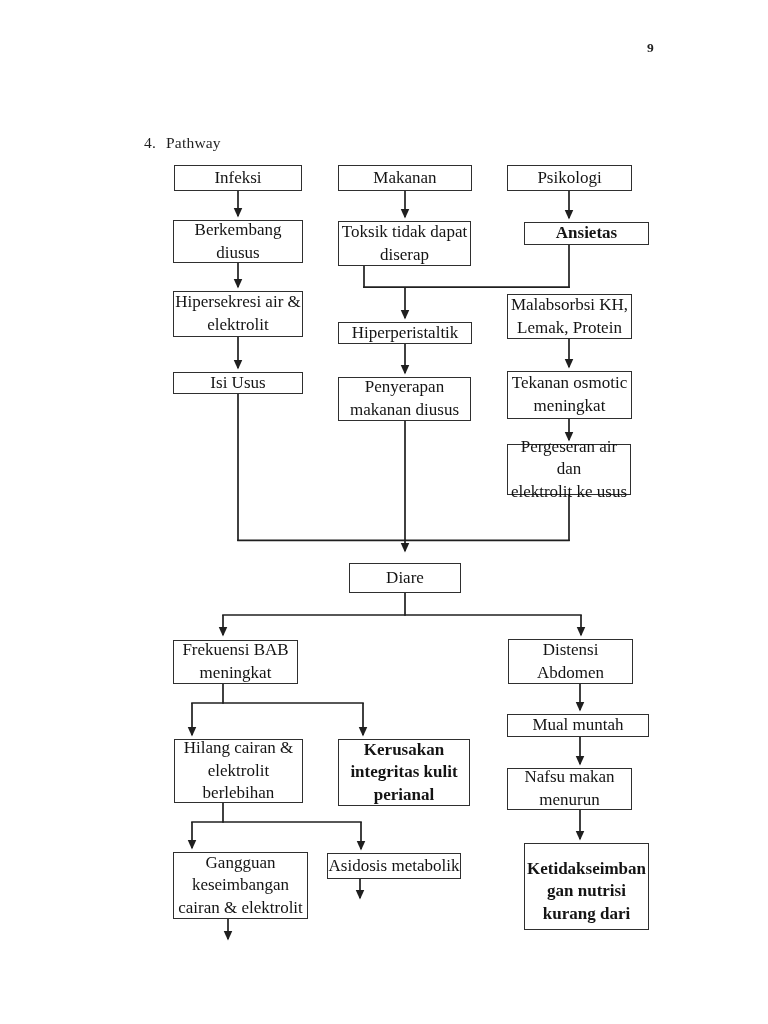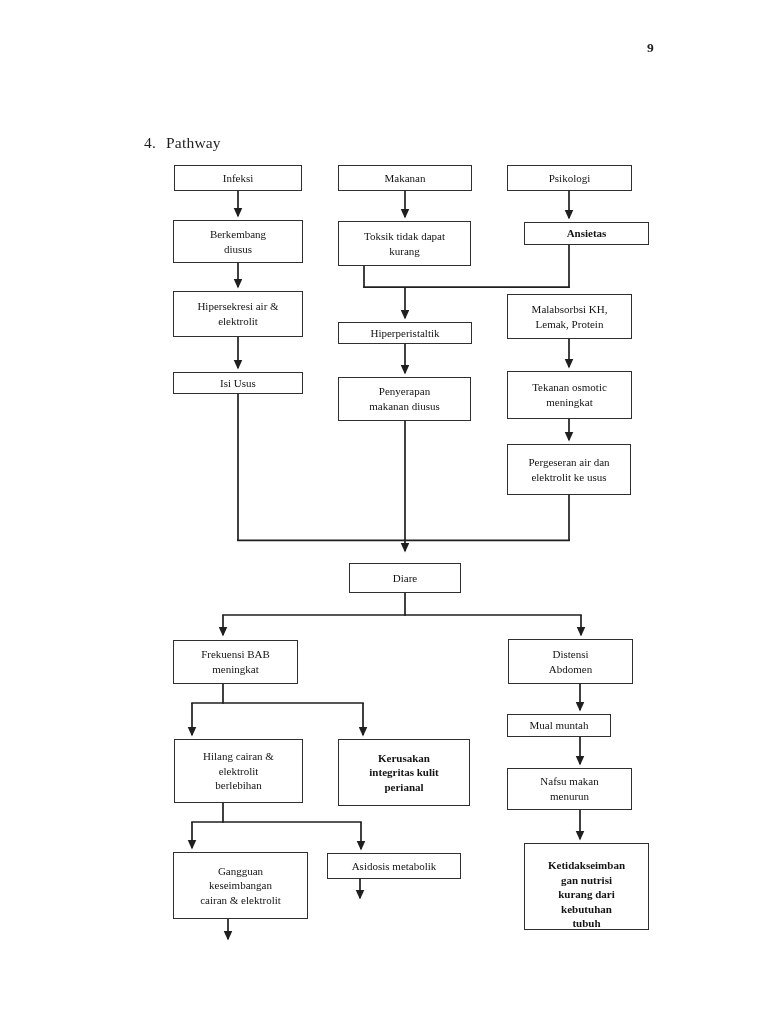--- a/index.html
+++ b/index.html
@@ -42,21 +42,21 @@
   .node {
     position: absolute;
     box-sizing: border-box;
     border: 1.7px solid #2f2f2f;
     background: #ffffff;
     display: flex;
     align-items: center;
     justify-content: center;
     text-align: center;
     white-space: pre-line;
-    font-size: 11px;
+    font-size: 17px;
     line-height: 1.33;
     color: #141414;
     z-index: 2;
   }
   .node.bold { font-weight: 700; margin-left: 17px; }
   .node.clip {
     align-items: flex-start;
     overflow: hidden;
     padding-top: 14px;
     line-height: 1.32;
@@ -119,21 +119,21 @@
     </g>
   </svg>
 
   <div class="node" style="left:174px; top:165px; width:128px; height:26px">Infeksi</div>
   <div class="node" style="left:338px; top:165px; width:134px; height:26px">Makanan</div>
   <div class="node" style="left:507px; top:165px; width:125px; height:26px">Psikologi</div>
 
   <div class="node" style="left:173px; top:220px; width:130px; height:43px">Berkembang
 diusus</div>
   <div class="node" style="left:338px; top:221px; width:133px; height:45px">Toksik tidak dapat
-kurang</div>
+diserap</div>
   <div class="node bold" style="left:507px; top:222px; width:125px; height:23px">Ansietas</div>
 
   <div class="node" style="left:173px; top:291px; width:130px; height:46px">Hipersekresi air &amp;
 elektrolit</div>
   <div class="node" style="left:338px; top:322px; width:134px; height:22px">Hiperperistaltik</div>
   <div class="node" style="left:507px; top:294px; width:125px; height:45px">Malabsorbsi KH,
 Lemak, Protein</div>
 
   <div class="node" style="left:173px; top:372px; width:130px; height:22px">Isi Usus</div>
   <div class="node" style="left:338px; top:377px; width:133px; height:44px">Penyerapan
@@ -156,21 +156,21 @@
 berlebihan</div>
   <div class="node bold" style="left:321px; top:739px; width:132px; height:67px">Kerusakan
 integritas kulit
 perianal</div>
 
   <div class="node" style="left:173px; top:852px; width:135px; height:67px">Gangguan
 keseimbangan
 cairan &amp; elektrolit</div>
   <div class="node" style="left:327px; top:853px; width:134px; height:26px">Asidosis metabolik</div>
 
-  <div class="node" style="left:507px; top:714px; width:104px; height:23px">Mual muntah</div>
+  <div class="node" style="left:507px; top:714px; width:142px; height:23px">Mual muntah</div>
   <div class="node" style="left:507px; top:768px; width:125px; height:42px">Nafsu makan
 menurun</div>
   <div class="node bold clip" style="left:507px; top:843px; width:125px; height:87px">Ketidakseimban
 gan nutrisi
 kurang dari
 kebutuhan
 tubuh</div>
 
 </div>
 

